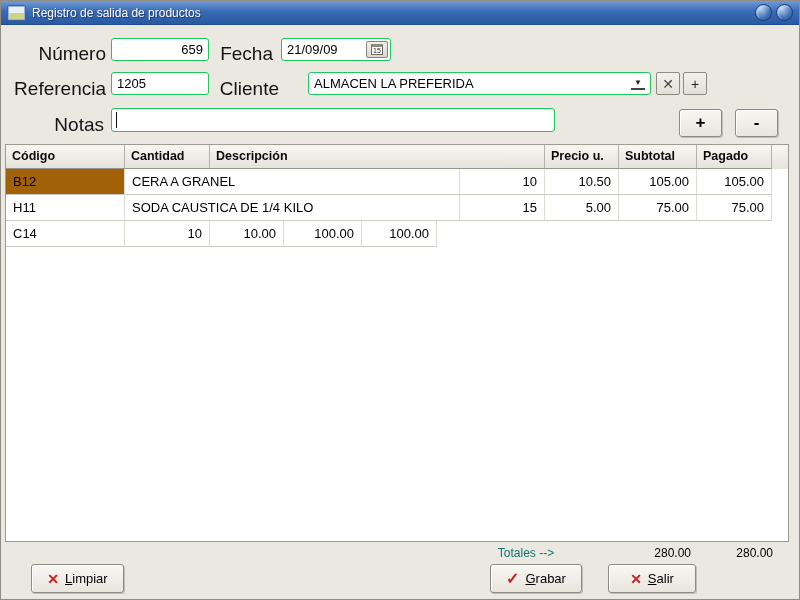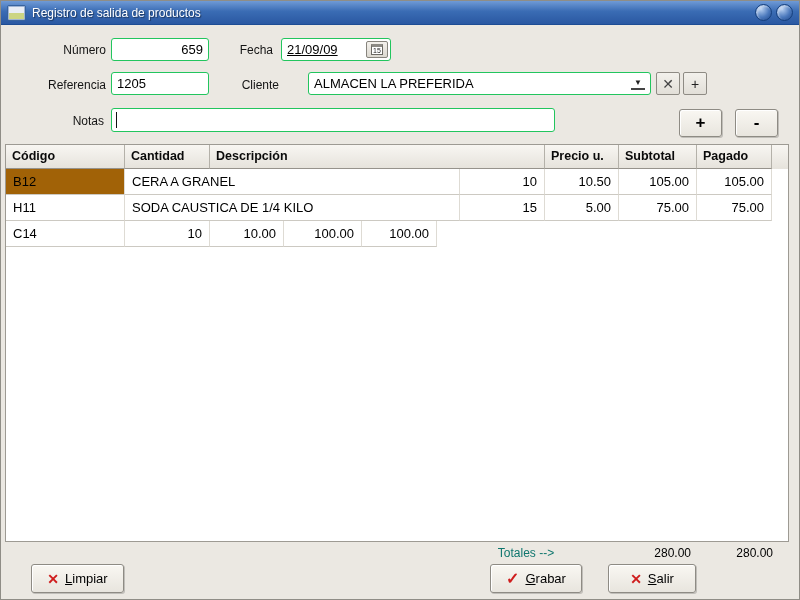--- a/index.html
+++ b/index.html
@@ -23,21 +23,21 @@
   }
   .title{color:#fff;font-weight:normal;font-size:12px;text-shadow:1px 1px 1px rgba(0,0,0,.45);white-space:nowrap;}
   .winbtns{margin-left:auto;display:flex;align-items:center;}
   .win-btn{
     width:15px;height:15px;border-radius:50%;margin-left:4px;
     background:radial-gradient(circle at 35% 28%,#b3cdf0,#4a78bc 55%,#20498c);
     border:1px solid #16407e;box-shadow:inset 2px 2px 2px rgba(255,255,255,.45);
   }
 
   
-  .lbl{position:absolute;font-size:12px;color:#141414;text-align:right;}
+  .lbl{position:absolute;font-size:19px;color:#141414;text-align:right;}
   .tf{
     position:absolute;background:#fff;border:1px solid #22c55e;border-radius:3px;
     font-size:13px;color:#000;box-sizing:border-box;padding:0 5px;font-family:inherit;
   }
   input.tf{outline:none;}
   .tf-div{display:flex;align-items:center;}
   .cal-btn{
     position:absolute;right:2px;top:2px;width:22px;height:17px;
     background:linear-gradient(#f3f1ec,#dcd8d0);border:1px solid #87847d;border-radius:2px;
     display:flex;align-items:center;justify-content:center;box-sizing:border-box;padding:0;
@@ -108,21 +108,21 @@
     <div class="winbtns">
       <div class="win-btn"></div>
       <div class="win-btn"></div>
     </div>
   </div>
 
   <div class="lbl" style="left:0;width:105px;top:42px;">Número</div>
   <input class="tf" style="left: 110px; top: 37px; width: 98px; height: 23px; text-align: right;" value="659">
 
   <div class="lbl" style="left:180px;width:92px;top:42px;">Fecha</div>
-  <div class="tf tf-div" style="left:280px;top:37px;width:110px;height:23px;text-decoration:underline;">
+  <div class="tf tf-div" style="left:280px;top:37px;width:110px;height:23px;">
     <span>21/09/09</span>
     <button class="cal-btn">
       <span class="cal-glyph">15</span>
     </button>
   </div>
 
   <div class="lbl" style="left:0;width:105px;top:77px;">Referencia</div>
   <input class="tf" style="left: 110px; top: 71px; width: 98px; height: 23px;" value="1205">
 
   <div class="lbl" style="left:186px;width:92px;top:77px;">Cliente</div>

